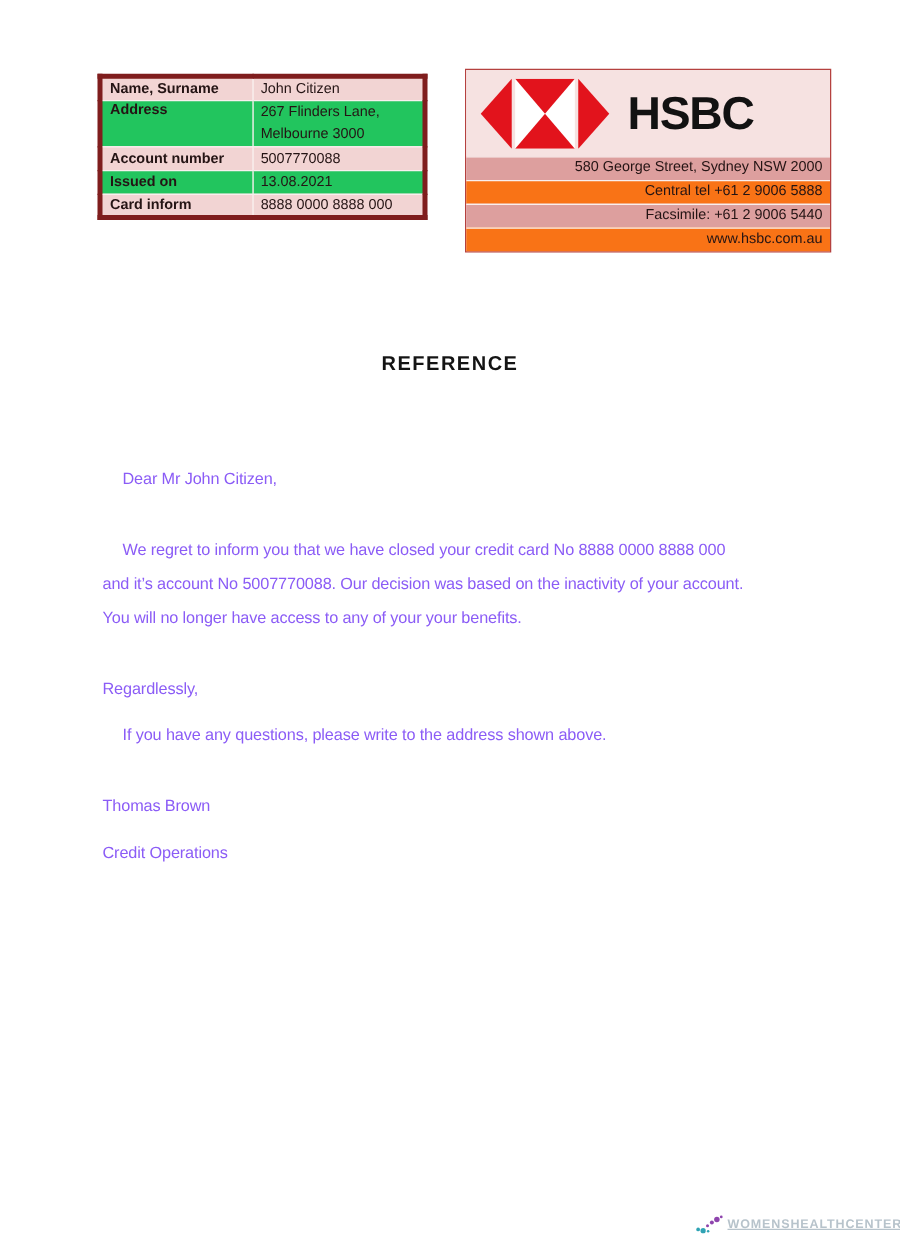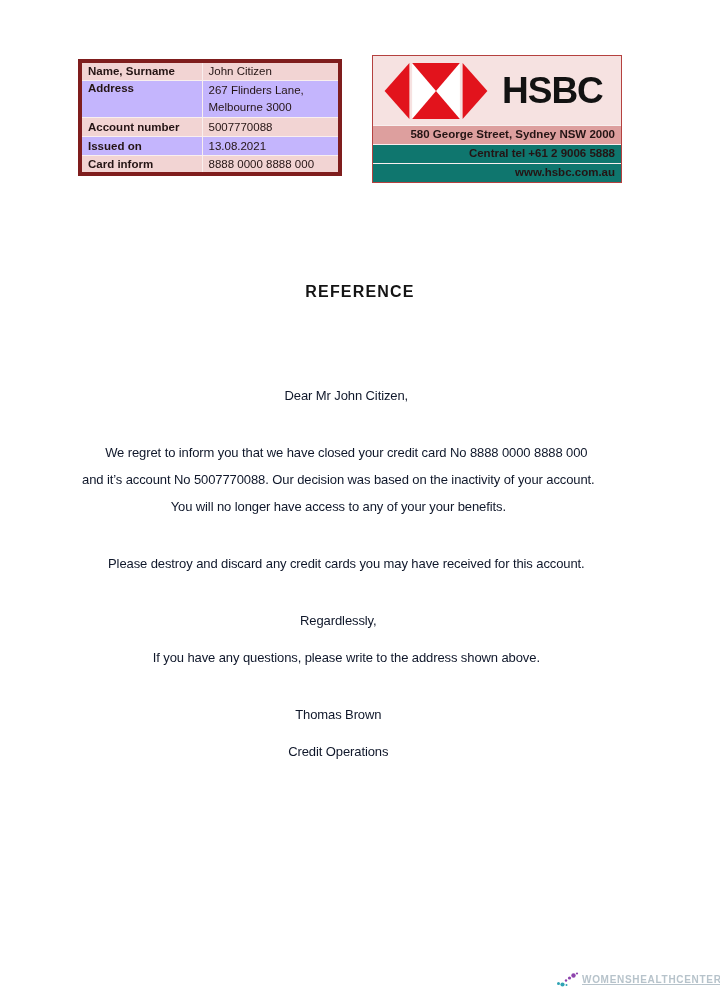--- a/index.html
+++ b/index.html
@@ -24,60 +24,59 @@
   }
   table.acct td {
     border:1.5px solid #f9efee;
     padding:1px 6px;
     vertical-align:middle;
     color:#241414;
   }
   table.acct td.lbl { width:122px; font-weight:bold; }
   table.acct tr { height:19px; }
   tr.r-light td { background:#f2d4d3; }
-  tr.r-dark  td { background:#c4b5fd; }
+  tr.r-dark  td { background:#22c55e; }
   .addr-line { line-height:17px; }
 
   
   .hsbc-box {
     position:absolute; left:372px; top:55px;
-    width:250px;
+    width:293px;
     border:1.5px solid #b5413f;
     font-size:11.5px;
   }
   .logo-cell {
     height:69px; background:#f6e2e1;
     display:flex; align-items:center;
     padding-left:10px; gap:13px;
   }
   .brand-text {
     font-size:37px; font-weight:bold; letter-spacing:-1px;
     color:#121212; line-height:1;
   }
   .hsbc-row {
     height:19px; line-height:17.5px;
-    text-align:right; font-weight:bold;
+    text-align:right; font-weight:normal;
     padding-right:6px; color:#241414;
     border-top:1.5px solid #f9efee;
   }
   .hsbc-row.dark  { background:#dd9f9e; }
-  .hsbc-row.light { background:#0f766e; }
+  .hsbc-row.light { background:#f97316; }
 
   
   .ref-title {
     position:absolute; top:283px; left:0; width:100%;
     text-align:center;
     font-size:16px; font-weight:bold; letter-spacing:1.2px;
     color:#141414;
   }
   .letter {
-    position:absolute; left:82px; top:382px;
+    position:absolute; left:82px; top:369px;
     font-size:13px; line-height:27px; letter-spacing:-0.1px;
-    color:#0f172a;
-    text-align:center;
+    color:#8b5cf6;
   }
   .para { margin-bottom:30px; }
   .para.sig { margin-bottom:10px; }
   .para:last-child { margin-bottom:16px; }
   .line { white-space:nowrap; }
   .para.indent .line:first-child { padding-left:16px; }
 
   
   .watermark {
     position:absolute; left:556px; top:968px;
@@ -132,36 +131,34 @@
 
         <polygon points="30,0 82,0 56,30.5" fill="#e2131c"></polygon>
         <polygon points="30,61 82,61 56,30.5" fill="#e2131c"></polygon>
 
         <polygon points="85,0 112,30.5 85,61" fill="#e2131c"></polygon>
       </svg>
       <div class="brand-text">HSBC</div>
     </div>
     <div class="hsbc-row dark">580 George Street, Sydney NSW 2000</div>
     <div class="hsbc-row light">Central tel +61 2 9006 5888</div>
+    <div class="hsbc-row dark">Facsimile: +61 2 9006 5440</div>
     <div class="hsbc-row light">www.hsbc.com.au</div>
   </div>
 
   <div class="ref-title">REFERENCE</div>
 
   <div class="letter">
     <div class="para indent">
       <div class="line">Dear Mr John Citizen,</div>
     </div>
     <div class="para indent">
       <div class="line">We regret to inform you that we have closed your credit card No 8888 0000 8888 000</div>
       <div class="line">and it’s account No 5007770088. Our decision was based on the inactivity of your account.</div>
       <div class="line">You will no longer have access to any of your your benefits.</div>
-    </div>
-    <div class="para indent">
-      <div class="line">Please destroy and discard any credit cards you may have received for this account.</div>
     </div>
     <div class="para sig">
       <div class="line">Regardlessly,</div>
     </div>
     <div class="para indent">
       <div class="line">If you have any questions, please write to the address shown above.</div>
     </div>
     <div class="para sig">
       <div class="line">Thomas Brown</div>
     </div>

